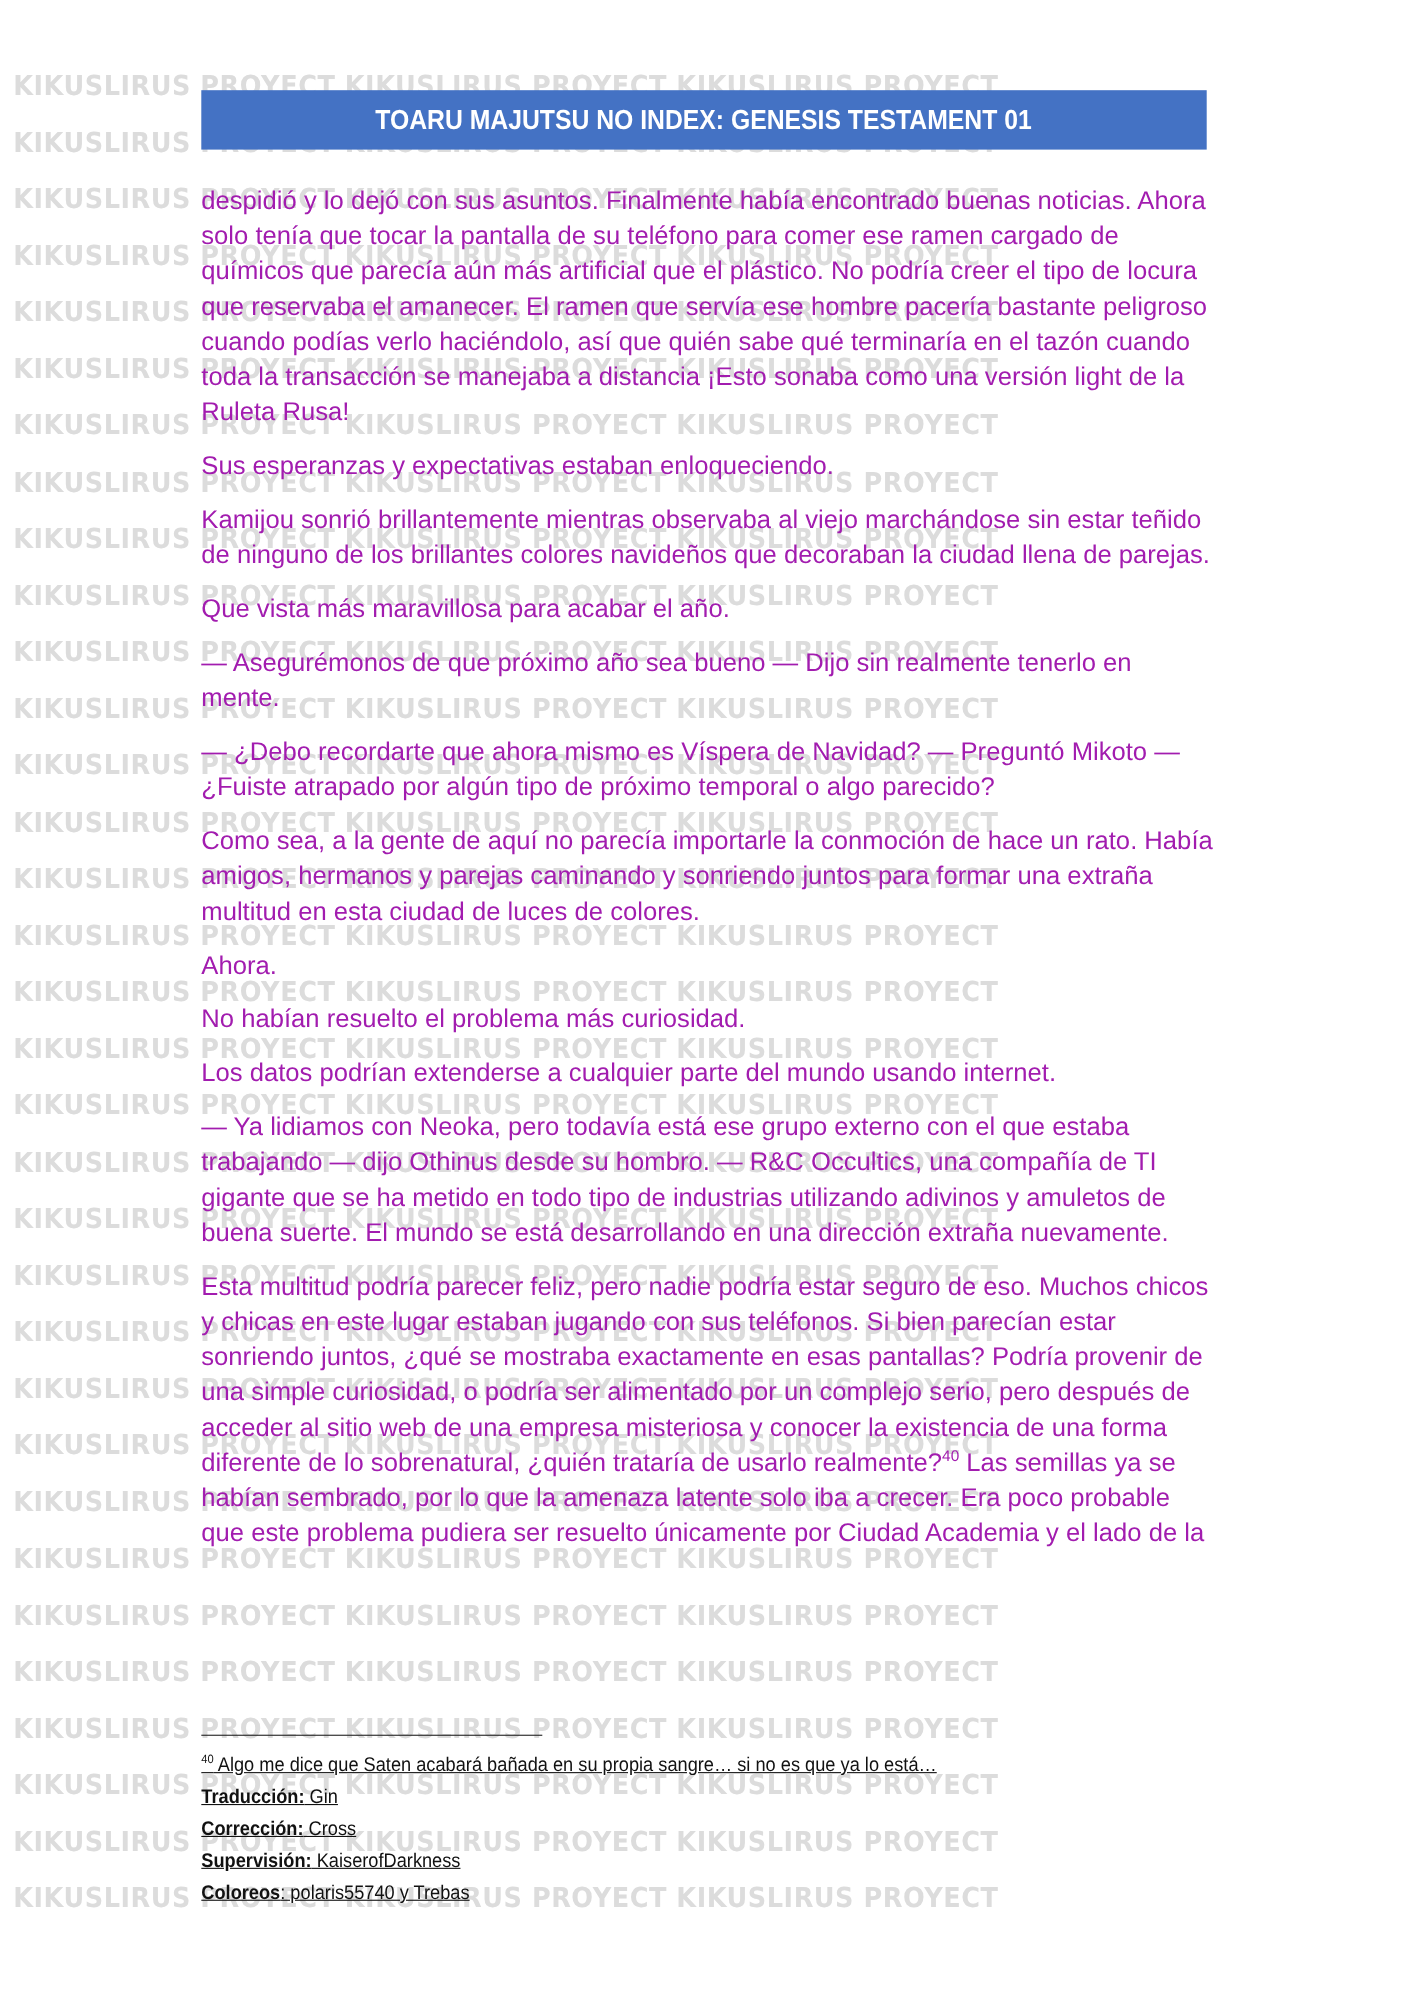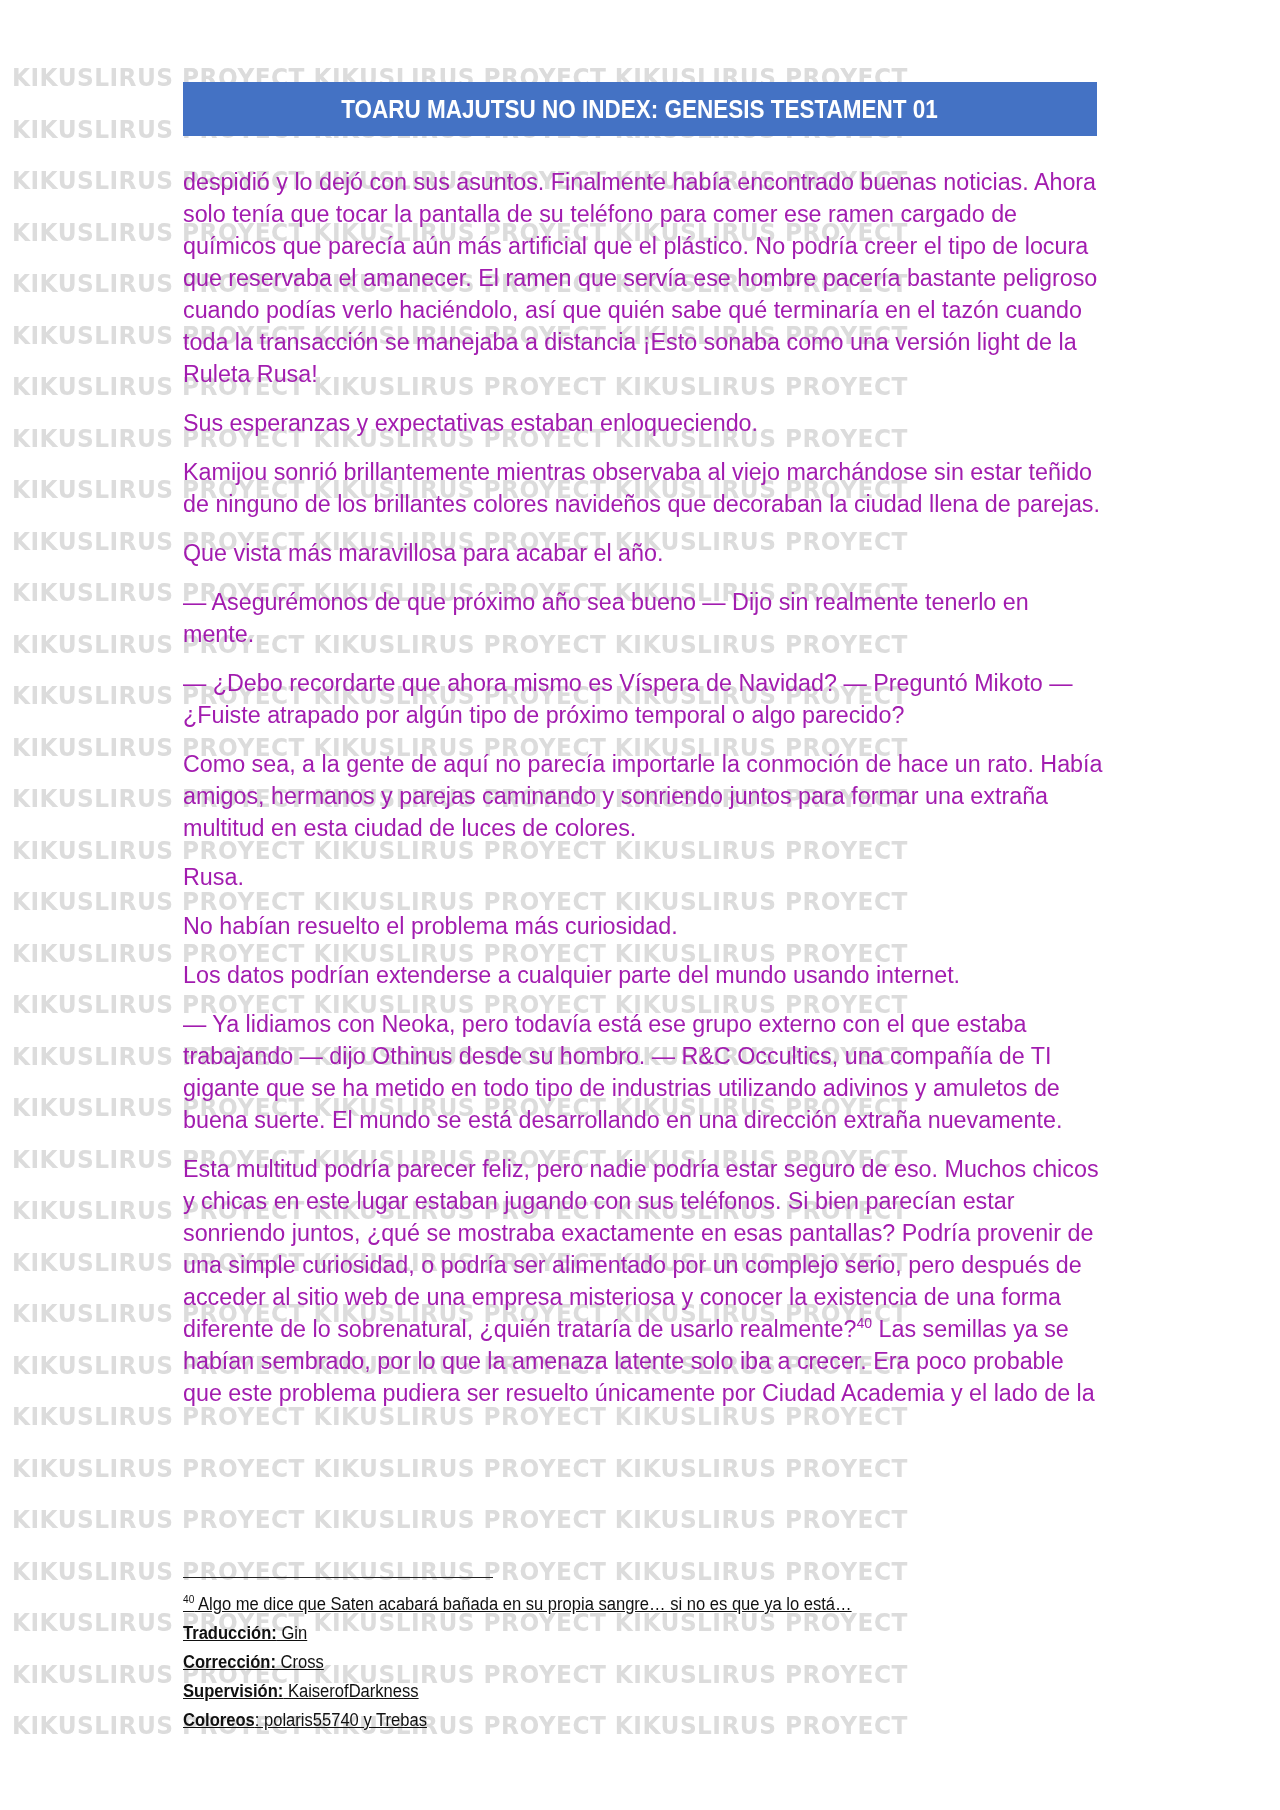--- a/index.html
+++ b/index.html
@@ -160,21 +160,21 @@
   </div>
 
   <div class="body-text">
     <p>despidió y lo dejó con sus asuntos. Finalmente había encontrado buenas noticias. Ahora solo tenía que tocar la pantalla de su teléfono para comer ese ramen cargado de químicos que parecía aún más artificial que el plástico. No podría creer el tipo de locura que reservaba el amanecer. El ramen que servía ese hombre pacería bastante peligroso cuando podías verlo haciéndolo, así que quién sabe qué terminaría en el tazón cuando toda la transacción se manejaba a distancia ¡Esto sonaba como una versión light de la Ruleta Rusa!</p>
     <p>Sus esperanzas y expectativas estaban enloqueciendo.</p>
     <p>Kamijou sonrió brillantemente mientras observaba al viejo marchándose sin estar teñido de ninguno de los brillantes colores navideños que decoraban la ciudad llena de parejas.</p>
     <p>Que vista más maravillosa para acabar el año.</p>
     <p>— Asegurémonos de que próximo año sea bueno — Dijo sin realmente tenerlo en mente.</p>
     <p>— ¿Debo recordarte que ahora mismo es Víspera de Navidad? — Preguntó Mikoto — ¿Fuiste atrapado por algún tipo de próximo temporal o algo parecido?</p>
     <p>Como sea, a la gente de aquí no parecía importarle la conmoción de hace un rato. Había amigos, hermanos y parejas caminando y sonriendo juntos para formar una extraña multitud en esta ciudad de luces de colores.</p>
-    <p>Rusa.</p>
+    <p>Ahora.</p>
     <p>No habían resuelto el problema más curiosidad.</p>
     <p>Los datos podrían extenderse a cualquier parte del mundo usando internet.</p>
     <p>— Ya lidiamos con Neoka, pero todavía está ese grupo externo con el que estaba trabajando — dijo Othinus desde su hombro. — R&amp;C Occultics, una compañía de TI gigante que se ha metido en todo tipo de industrias utilizando adivinos y amuletos de buena suerte. El mundo se está desarrollando en una dirección extraña nuevamente.</p>
     <p><span>Esta multitud podría parecer feliz, pero nadie podría estar seguro de eso. Muchos chicos y chicas en este lugar estaban jugando con sus teléfonos. Si bien parecían estar sonriendo juntos, ¿qué se mostraba exactamente en esas pantallas? Podría provenir de una simple curiosidad, o podría ser alimentado por un complejo serio, pero después de acceder al sitio web de una empresa misteriosa y conocer la existencia de una forma diferente de lo sobrenatural, ¿quién trataría de usarlo realmente?</span><sup>40</sup><span> Las semillas ya se habían sembrado, por lo que la amenaza latente solo iba a crecer. Era poco probable que este problema pudiera ser resuelto únicamente por Ciudad Academia y el lado de la</span></p>
   </div>
 
   <div class="footnote-rule"></div>
 
   <div class="footnotes">
     <div class="footnote-line"><sup>40</sup><span> Algo me dice que Saten acabará bañada en su propia sangre… si no es que ya lo está…</span></div>

